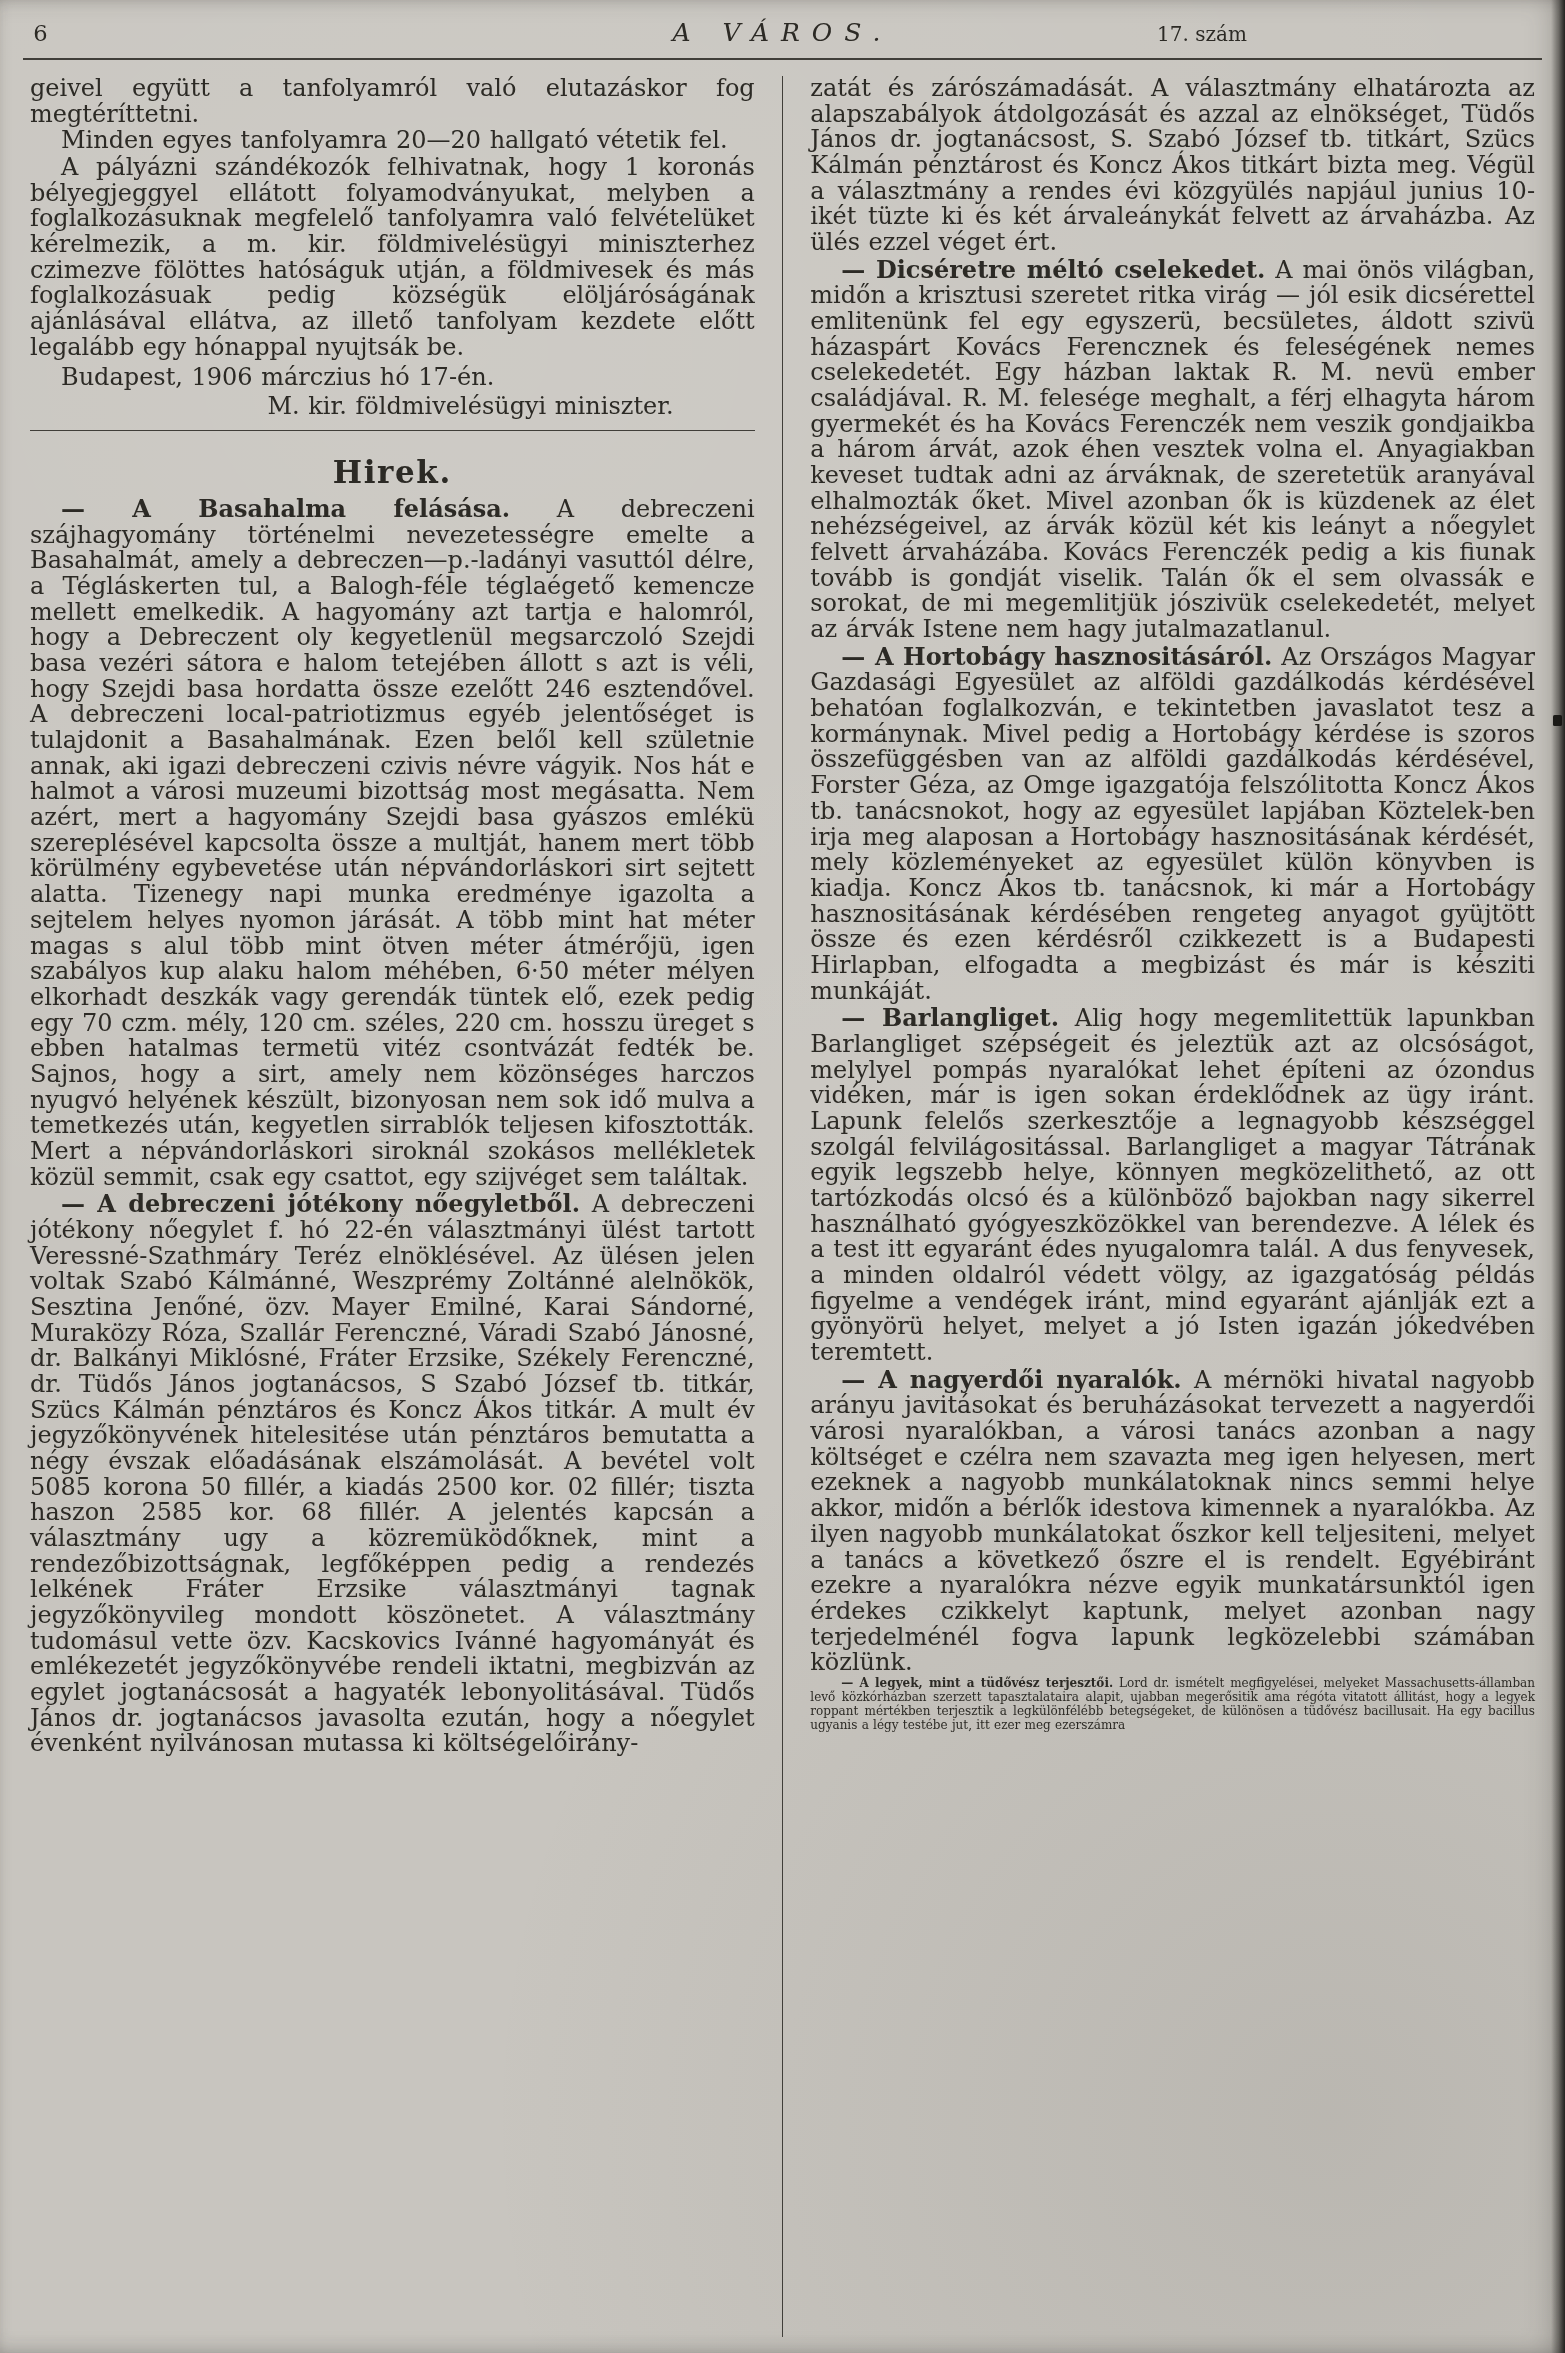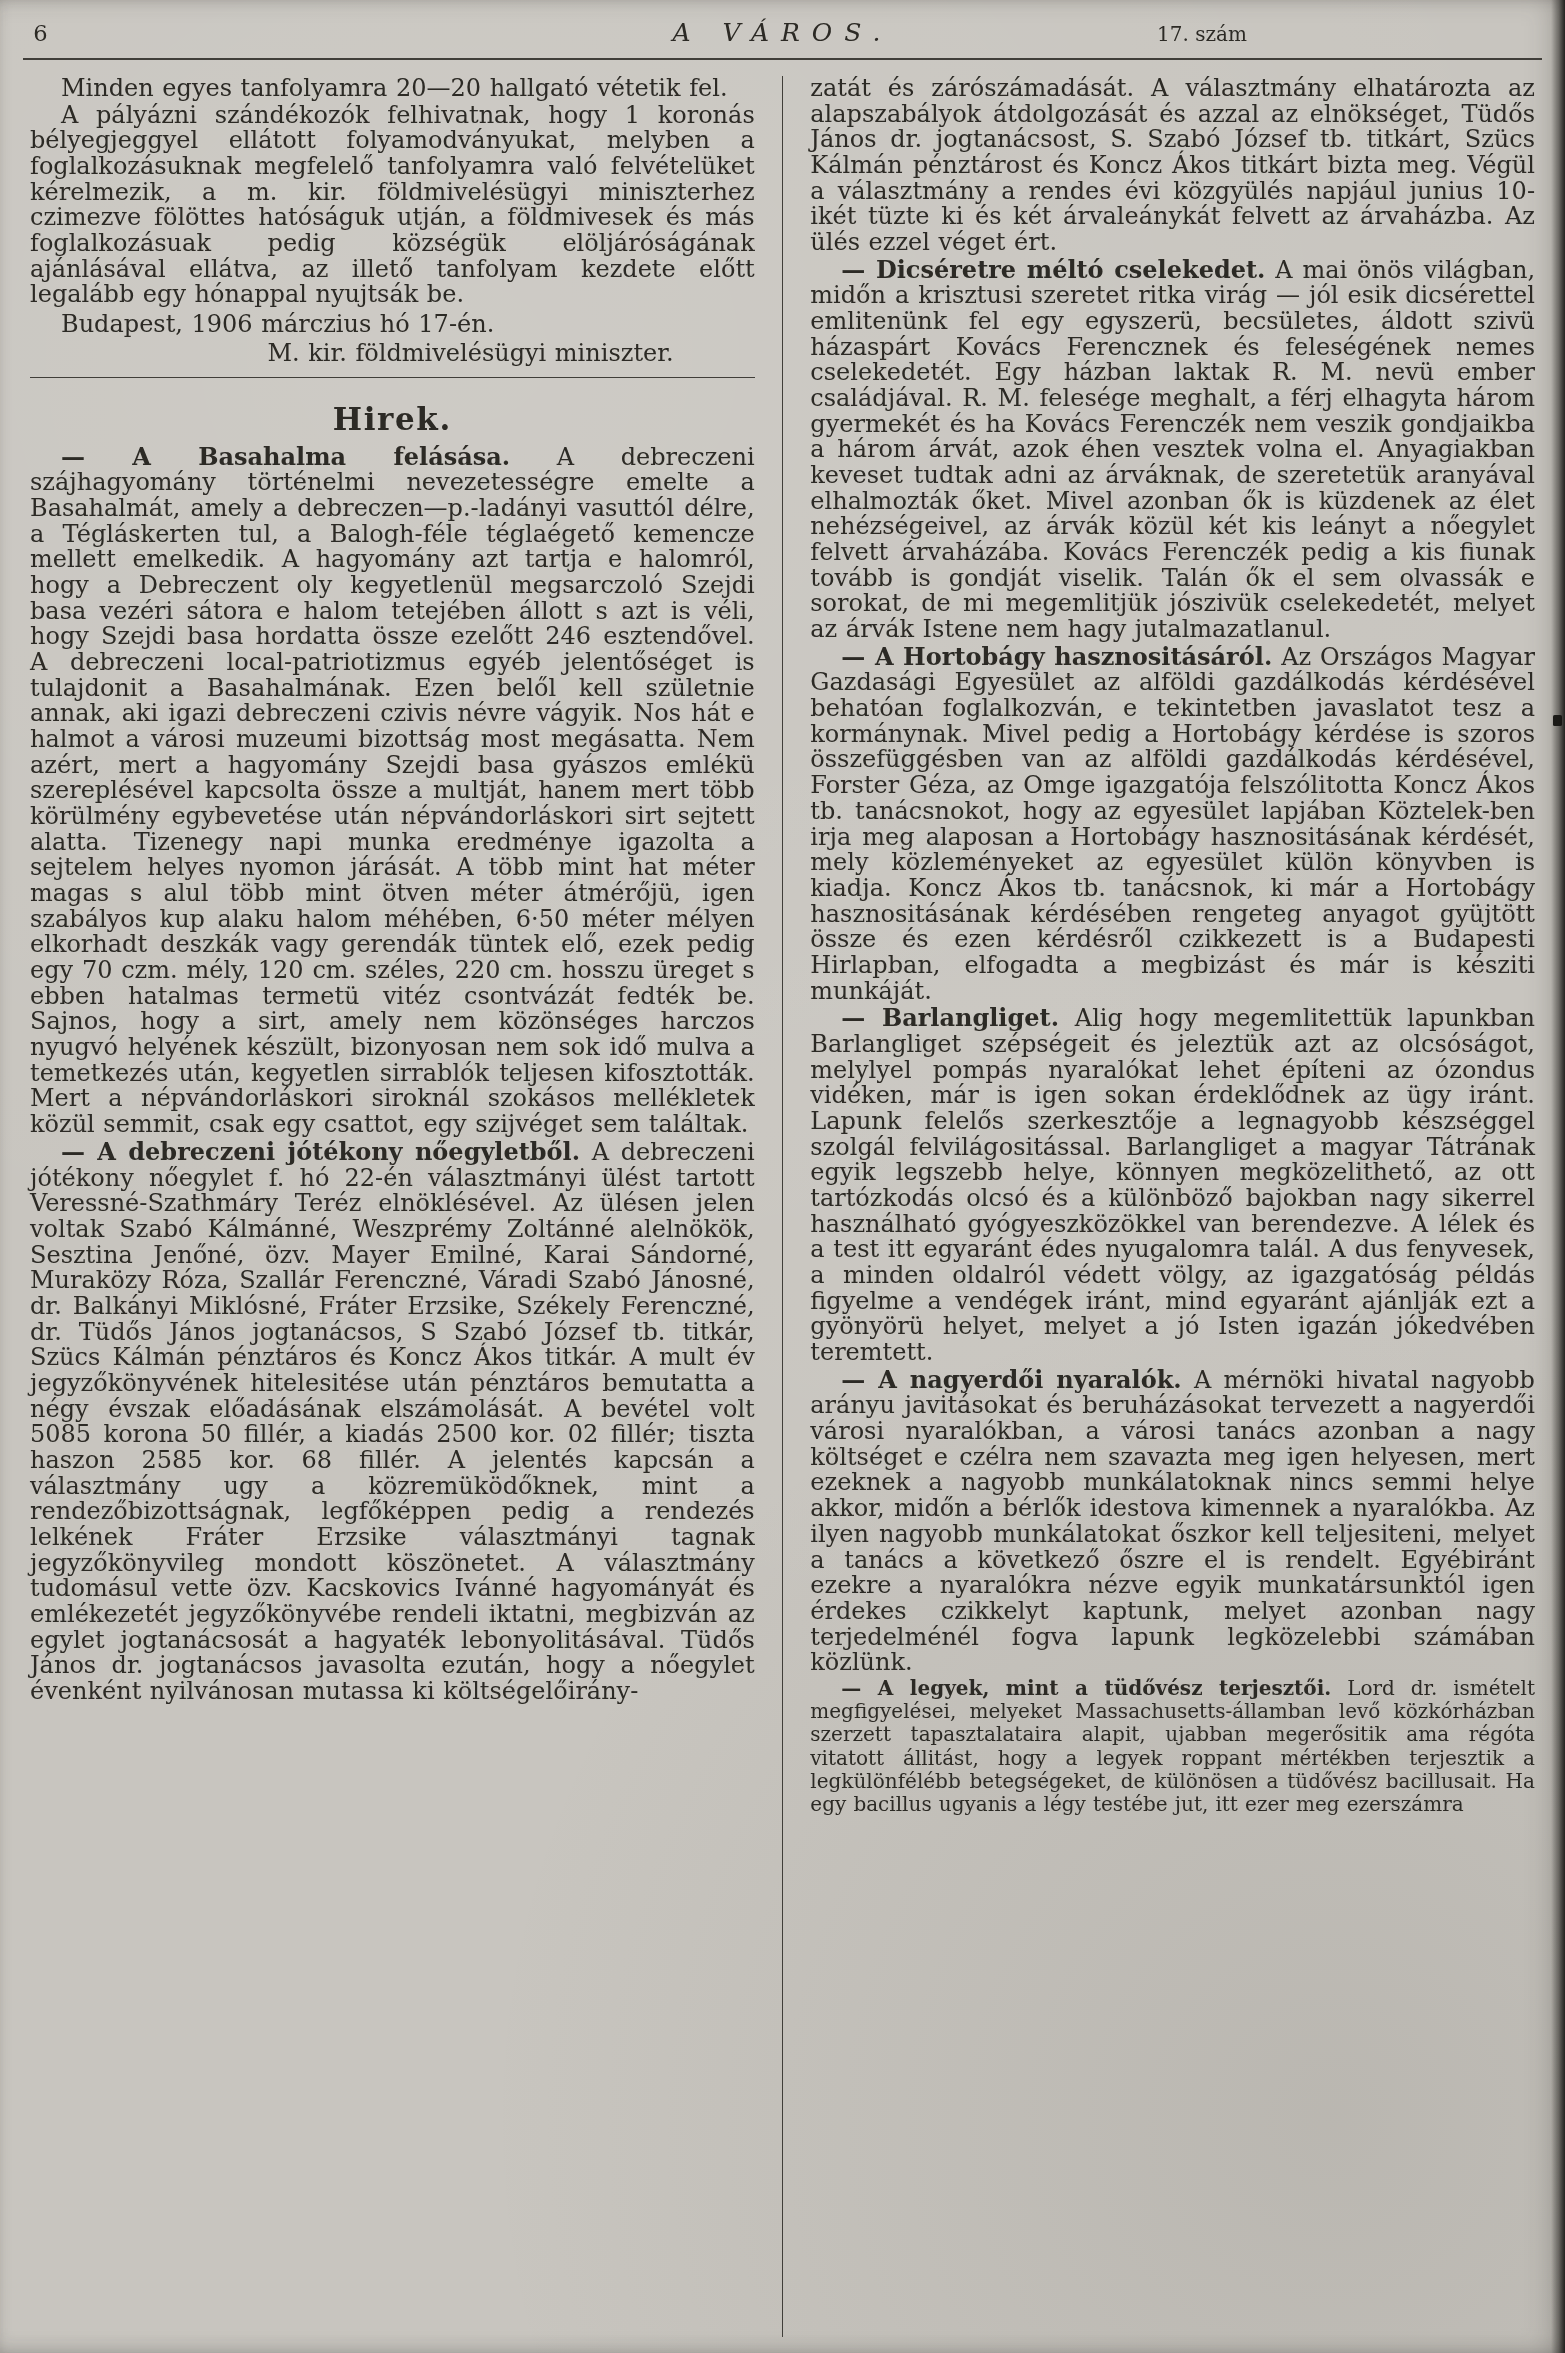--- a/index.html
+++ b/index.html
@@ -94,21 +94,21 @@
   }
   h2.section-heading {
     margin: 25px 0 7px 0;
     text-align: center;
     font-size: 31px;
     font-weight: 700;
     letter-spacing: 1.6px;
   }
   .article strong { font-weight: 700; }
   p.small {
-    font-size: 20px;
+    font-size: 12px;
     line-height: 1.16;
   }
 
   
   .edge-shadow {
     position: absolute;
     top: 0; right: 0;
     width: 14px; height: 100%;
     background: linear-gradient(to right,
       rgba(26,24,21,0) 0%,
@@ -133,20 +133,21 @@
 
   <header class="masthead">
     <div class="pagenum">6</div>
     <div class="title">A VÁROS.</div>
     <div class="issue">17. szám</div>
   </header>
 
   <main class="columns">
 
     <section class="col">
+      <p class="cont">geivel együtt a tanfolyamról való elutazáskor fog megtéríttetni.</p>
       <p>Minden egyes tanfolyamra 20—20 hallgató vétetik fel.</p>
       <p>A pályázni szándékozók felhivatnak, hogy 1 koronás bélyegjeggyel ellátott folyamodványukat, melyben a foglalkozásuknak megfelelő tanfolyamra való felvételüket kérelmezik, a m. kir. földmivelésügyi miniszterhez czimezve fölöttes hatóságuk utján, a földmivesek és más foglalkozásuak pedig községük elöljáróságának ajánlásával ellátva, az illető tanfolyam kezdete előtt legalább egy hónappal nyujtsák be.</p>
       <p class="dateline">Budapest, 1906 márczius hó 17-én.</p>
       <p class="signature">M. kir. földmivelésügyi miniszter.</p>
 
       <hr class="col-rule">
 
       <h2 class="section-heading">Hirek.</h2>
 
       <p class="article">

